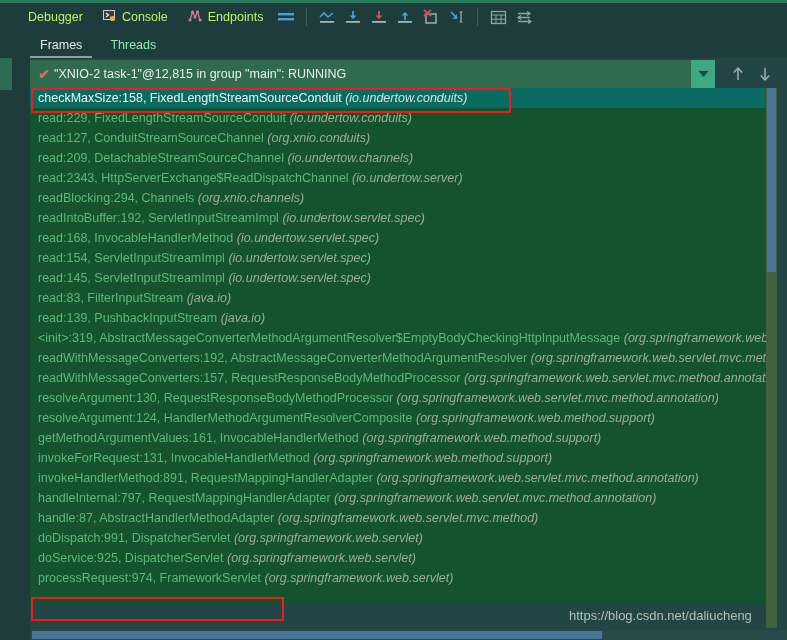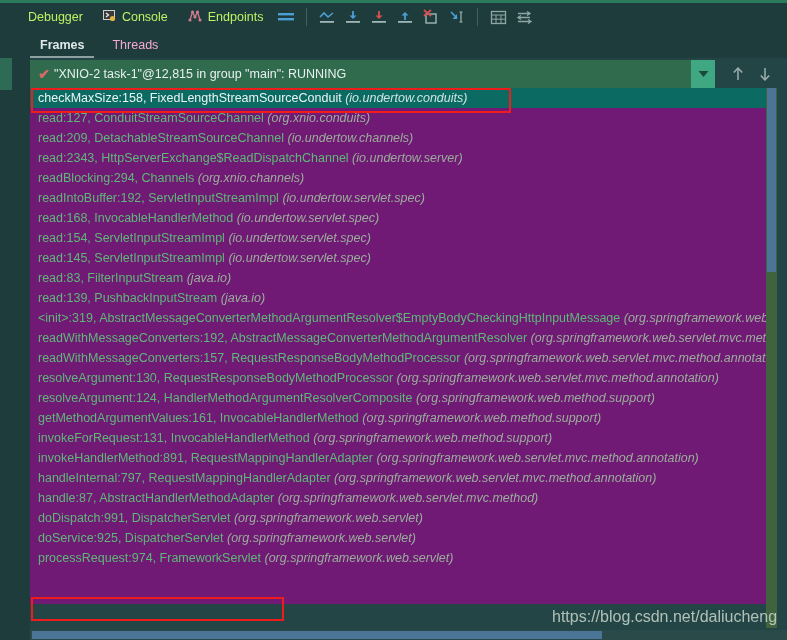--- a/index.html
+++ b/index.html
@@ -78,26 +78,26 @@
     background: #1e3c3c;
     display: flex;
     align-items: center;
   }
   .subtab {
     height: 27px;
     display: flex;
     align-items: center;
     padding: 0 12px;
     font-size: 12.5px;
-    color: #f9a8d4;
+    color: #86efac;
     position: relative;
     margin-left: 4px;
     cursor: default;
   }
-  .subtab.first { margin-left: 28px; font-weight: bold; }
+  .subtab.first { margin-left: 28px; }
   .subtab.active { color: #dfe9e9; }
   .subtab.active::after {
     content: "";
     position: absolute;
     left: 2px; right: 2px; bottom: 0;
     height: 2px;
     background: #8ea0a0;
   }
 
   
@@ -160,21 +160,21 @@
     align-items: center;
     justify-content: center;
     cursor: default;
   }
 
   
   .frames-panel {
     position: absolute;
     left: 30px; top: 88px;
     width: 742px; height: 516px;
-    background: #701a75;
+    background: #14532d;
     overflow: hidden;
   }
   .frame-row {
     height: 20px;
     line-height: 20px;
     padding-left: 8px;
     white-space: nowrap;
     font-size: 12.5px;
     color: #5fb878;
     overflow: hidden;
@@ -231,22 +231,22 @@
     position: absolute;
     border: 2px solid #ee1c1c;
     pointer-events: none;
   }
   #anno1 { left: 31px; top: 88px; width: 476px; height: 21px; }
   #anno2 { left: 31px; top: 597px; width: 249px; height: 20px; }
 
   
   .watermark {
     position: absolute;
-    left: 552px; top: 608px;
-    font-size: 16px;
+    left: 569px; top: 608px;
+    font-size: 13px;
     color: #c9d6cc;
     opacity: 0.85;
     white-space: nowrap;
   }
 </style>
 </head>
 <body>
 
 <div id="app">
 
@@ -395,20 +395,21 @@
 
     <div class="nav-icon" style="left:750px;">
       <svg width="15" height="15" viewBox="0 0 15 15">
         <path d="M1 2 L14 2 L9 8 L9 13.5 L6 11.5 L6 8 Z" fill="#9fb0b0"></path>
       </svg>
     </div>
   </div>
 
   <div class="frames-panel" id="frames-list">
       <div class="frame-row selected"><span>checkMaxSize:158, FixedLengthStreamSourceConduit</span> <span class="frame-pkg">(io.undertow.conduits)</span></div>
+      <div class="frame-row"><span>read:229, FixedLengthStreamSourceConduit</span> <span class="frame-pkg">(io.undertow.conduits)</span></div>
       <div class="frame-row"><span>read:127, ConduitStreamSourceChannel</span> <span class="frame-pkg">(org.xnio.conduits)</span></div>
       <div class="frame-row"><span>read:209, DetachableStreamSourceChannel</span> <span class="frame-pkg">(io.undertow.channels)</span></div>
       <div class="frame-row"><span>read:2343, HttpServerExchange$ReadDispatchChannel</span> <span class="frame-pkg">(io.undertow.server)</span></div>
       <div class="frame-row"><span>readBlocking:294, Channels</span> <span class="frame-pkg">(org.xnio.channels)</span></div>
       <div class="frame-row"><span>readIntoBuffer:192, ServletInputStreamImpl</span> <span class="frame-pkg">(io.undertow.servlet.spec)</span></div>
       <div class="frame-row"><span>read:168, InvocableHandlerMethod</span> <span class="frame-pkg">(io.undertow.servlet.spec)</span></div>
       <div class="frame-row"><span>read:154, ServletInputStreamImpl</span> <span class="frame-pkg">(io.undertow.servlet.spec)</span></div>
       <div class="frame-row"><span>read:145, ServletInputStreamImpl</span> <span class="frame-pkg">(io.undertow.servlet.spec)</span></div>
       <div class="frame-row"><span>read:83, FilterInputStream</span> <span class="frame-pkg">(java.io)</span></div>
       <div class="frame-row"><span>read:139, PushbackInputStream</span> <span class="frame-pkg">(java.io)</span></div>

